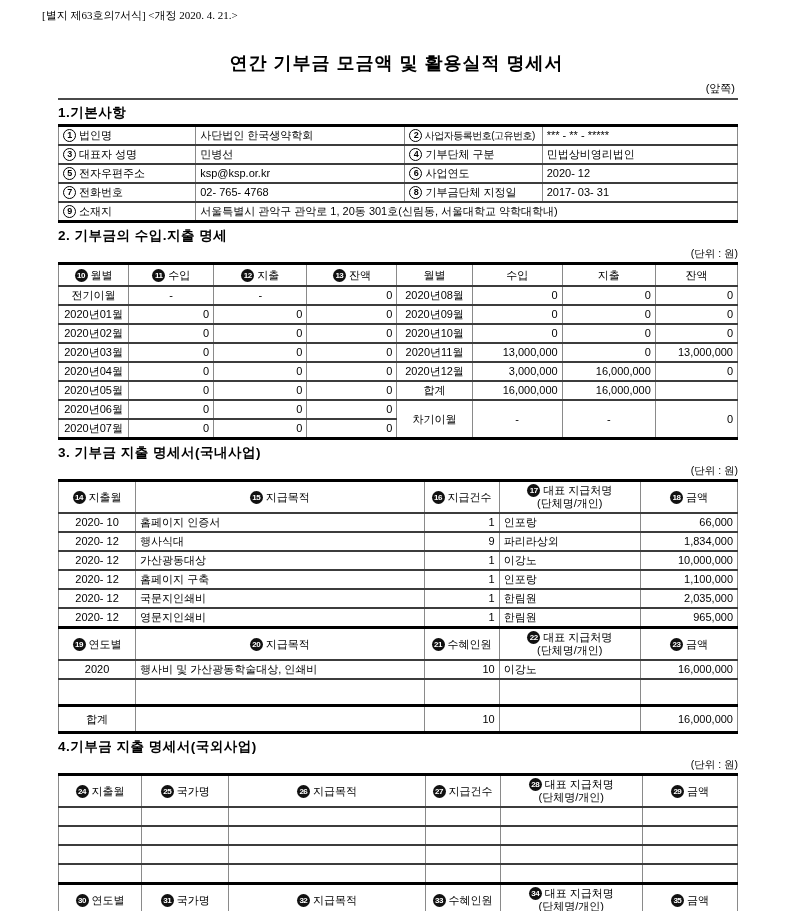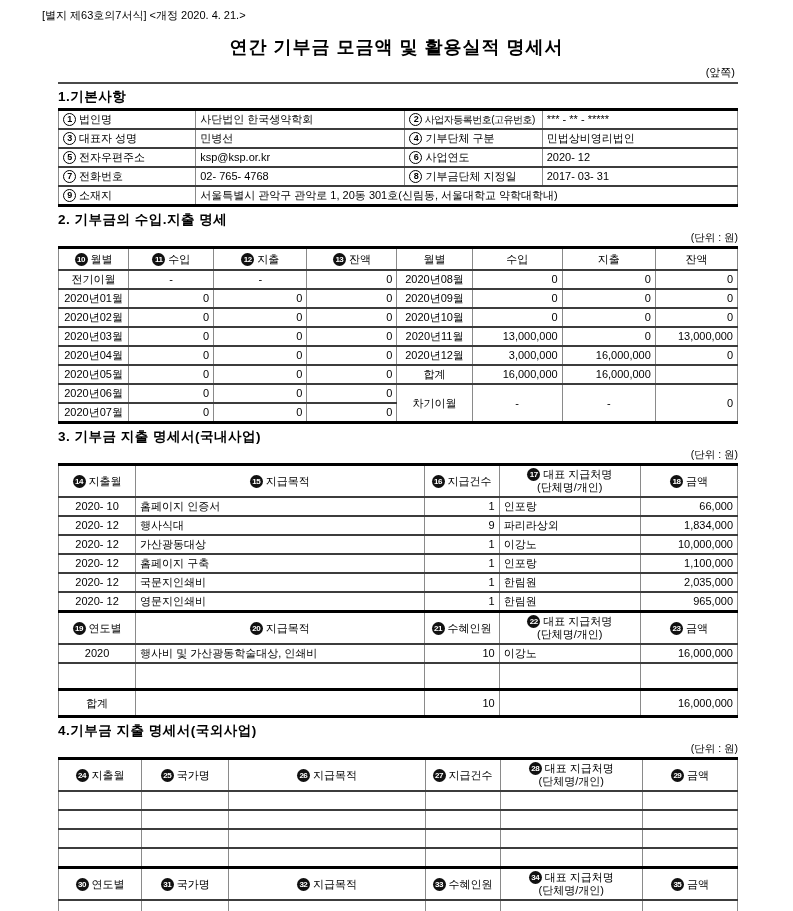--- a/index.html
+++ b/index.html
@@ -1,19 +1,19 @@
 <!DOCTYPE html>
 <html><head>
 <meta charset="utf-8">
 <style>
   html,body{margin:0;padding:0;background:#fff;}
   body{width:793px;height:911px;font-family:"Liberation Sans",sans-serif;color:#000;overflow:hidden;}
   .page{padding-top:8px;}
-  .formref{margin:0 0 0 42px;font-size:11px;}
-  .doc-title{text-align:center;font-size:18px;font-weight:bold;letter-spacing:1px;margin-top:12px;}
+  .formref{margin:0 0 0 42px;font-size:11px;font-family:Liberation Serif, serif;}
+  .doc-title{text-align:center;font-size:18px;font-weight:bold;letter-spacing:1px;margin-top:28px;}
   .front{width:735px;text-align:right;font-size:11px;margin-top:6px;}
   .toprule{width:680px;margin:2px 0 0 58px;border-top:2px solid #4a4a4a;}
   .sec-h{font-size:13.5px;font-weight:bold;margin:4px 0 2px 58px;letter-spacing:0.5px;}
   .unit{width:680px;margin:1px 4px 1px 58px;text-align:right;font-size:10.5px;}
   table{width:680px;margin-left:58px;border-collapse:collapse;table-layout:fixed;font-size:11px;
         border-top:3px solid #000;border-bottom:3px solid #000;border-left:1px solid #8a8a8a;border-right:1px solid #8a8a8a;}
   td,th{border:1px solid #8a8a8a;border-top:2px solid #3c3c3c;border-bottom:2px solid #3c3c3c;
         padding:0 4px;height:17px;line-height:15px;font-weight:normal;overflow:hidden;white-space:nowrap;}
   tr.thick td,tr.thick th{border-top:3px solid #000;}
   .c{text-align:center;border-radius:11px;}

